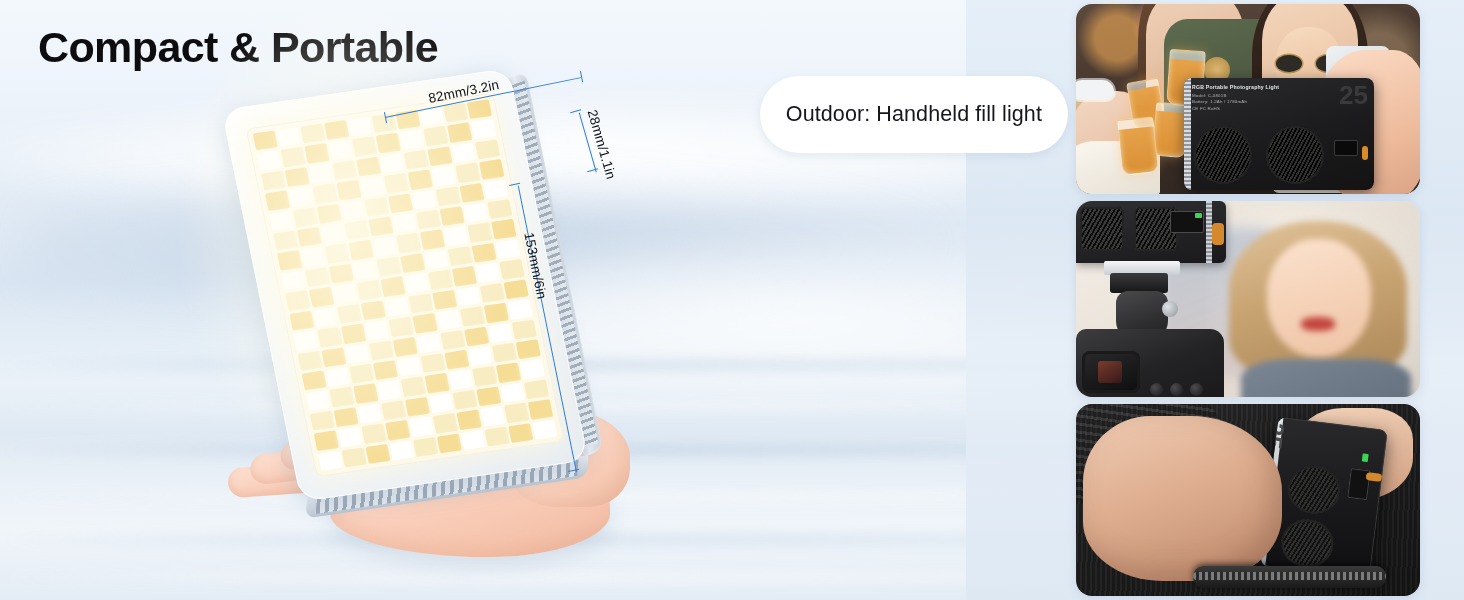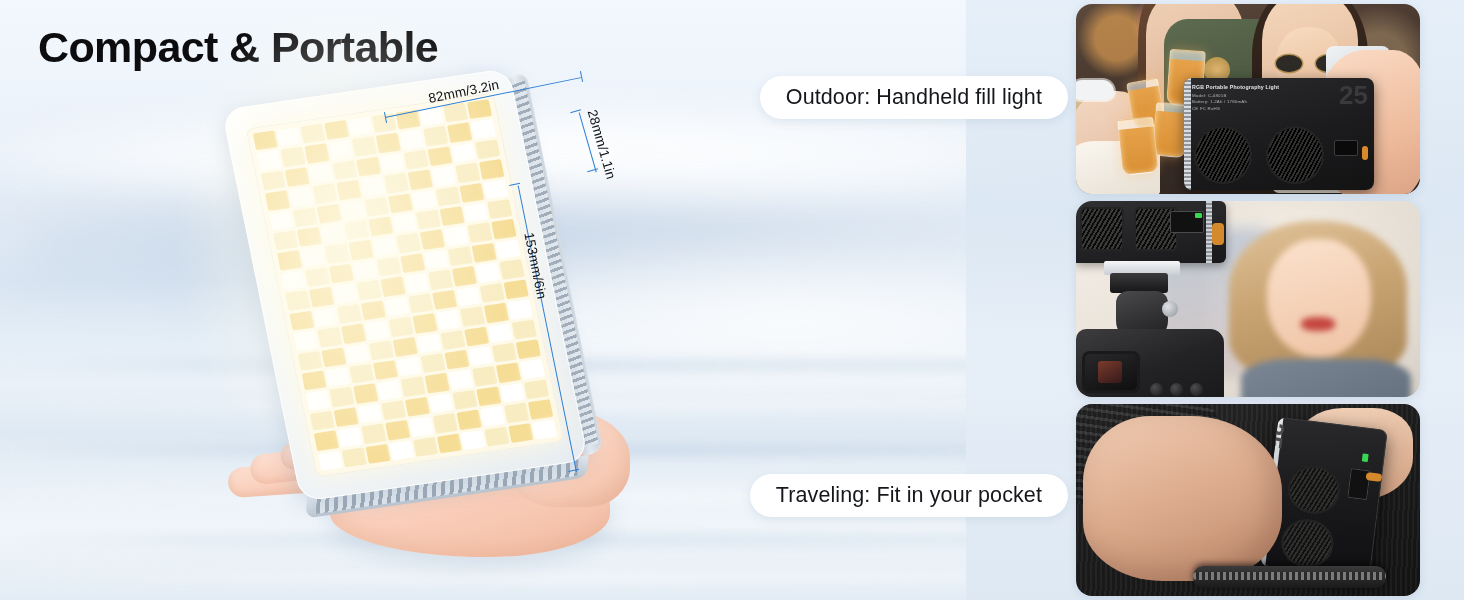--- a/index.html
+++ b/index.html
@@ -262,21 +262,21 @@
     left: 18px; top: 46px;
     transform: rotate(78.5deg);
     transform-origin: left top;
   }
 
   
   .pill {
     position: absolute;
     background: #fff;
     border-radius: 999px;
-    padding: 9px 26px;
+    padding: 26px 26px;
     font-size: 21.5px;
     color: #15171c;
     white-space: nowrap;
     box-shadow: 0 3px 10px rgba(110,140,175,.16);
     letter-spacing: .1px;
   }
   .pill.p1 { right: 396px; top: 76px; }
   .pill.p2 { right: 396px; top: 275px; }
   .pill.p3 { right: 396px; top: 474px; }
 
@@ -818,21 +818,20 @@
 
     <div class="dim dim-l" style="left:318px; top:130px;">
       <div class="dim-line"></div>
       <div class="dim-tick t1"></div>
       <div class="dim-tick t2"></div>
       <div class="dim-label">153mm/6in</div>
     </div>
   </div>
 
   <div class="pill p1">Outdoor: Handheld fill light</div>
-  <div class="pill p3">Traveling: Fit in your pocket</div>
 
   <div class="photos">
 
     <div class="photo ph1">
       <div class="ph-inner">
         <div class="bar-bg"></div>
         <div class="person p1-hairA"></div>
         <div class="person p1-girlA"></div>
         <div class="p1-glassesA" style="position:absolute;"></div>
         <div class="person p1-topA"></div>

